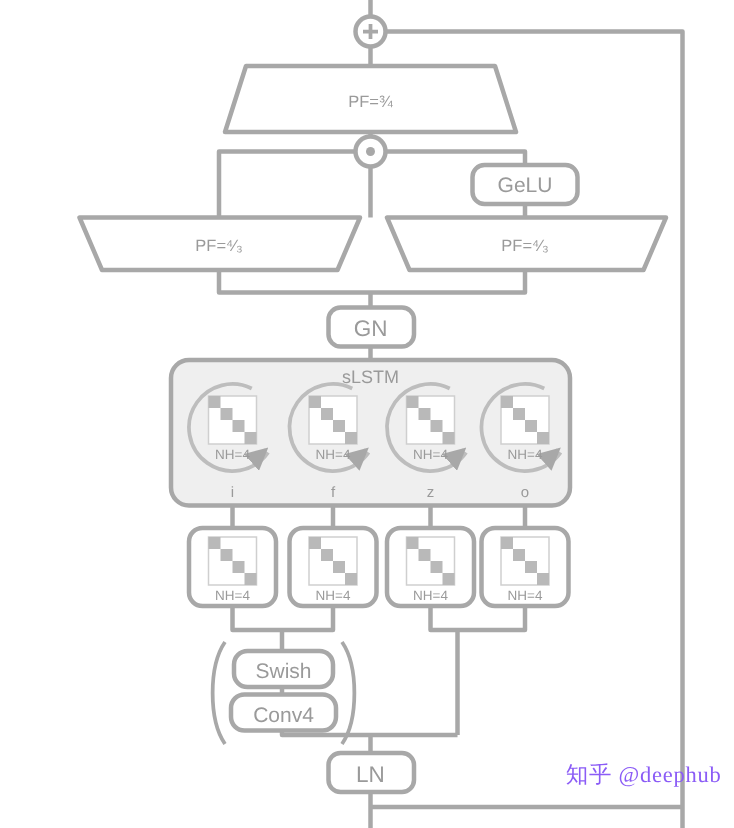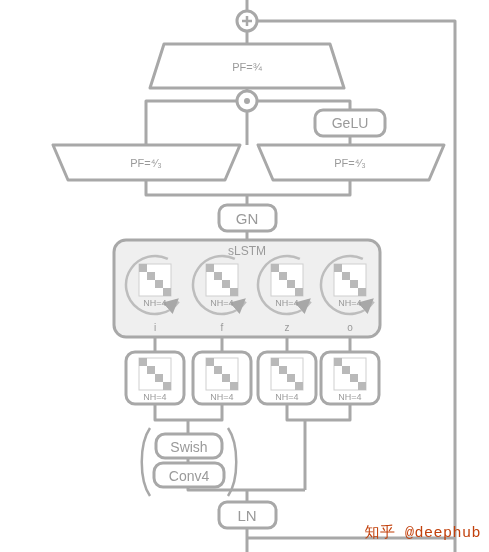--- a/index.html
+++ b/index.html
@@ -20,25 +20,25 @@
   #diagram {
     position: absolute;
     left: 0;
     top: 0;
     width: 489px;
     height: 552px;
   }
   .wm {
     position: absolute;
     right: 8px;
-    bottom: 10px;
+    bottom: 26px;
     font-size: 15px;
-    color: #c2410c;
+    color: #8b5cf6;
     letter-spacing: 0.5px;
-    font-family: Liberation Mono, monospace;
+    font-family: Liberation Serif, serif;
     white-space: nowrap;
     pointer-events: none;
   }
   svg text {
     font-family: "Liberation Sans", sans-serif;
     fill: #9a9a9a;
   }
 </style>
 </head>
 <body>

